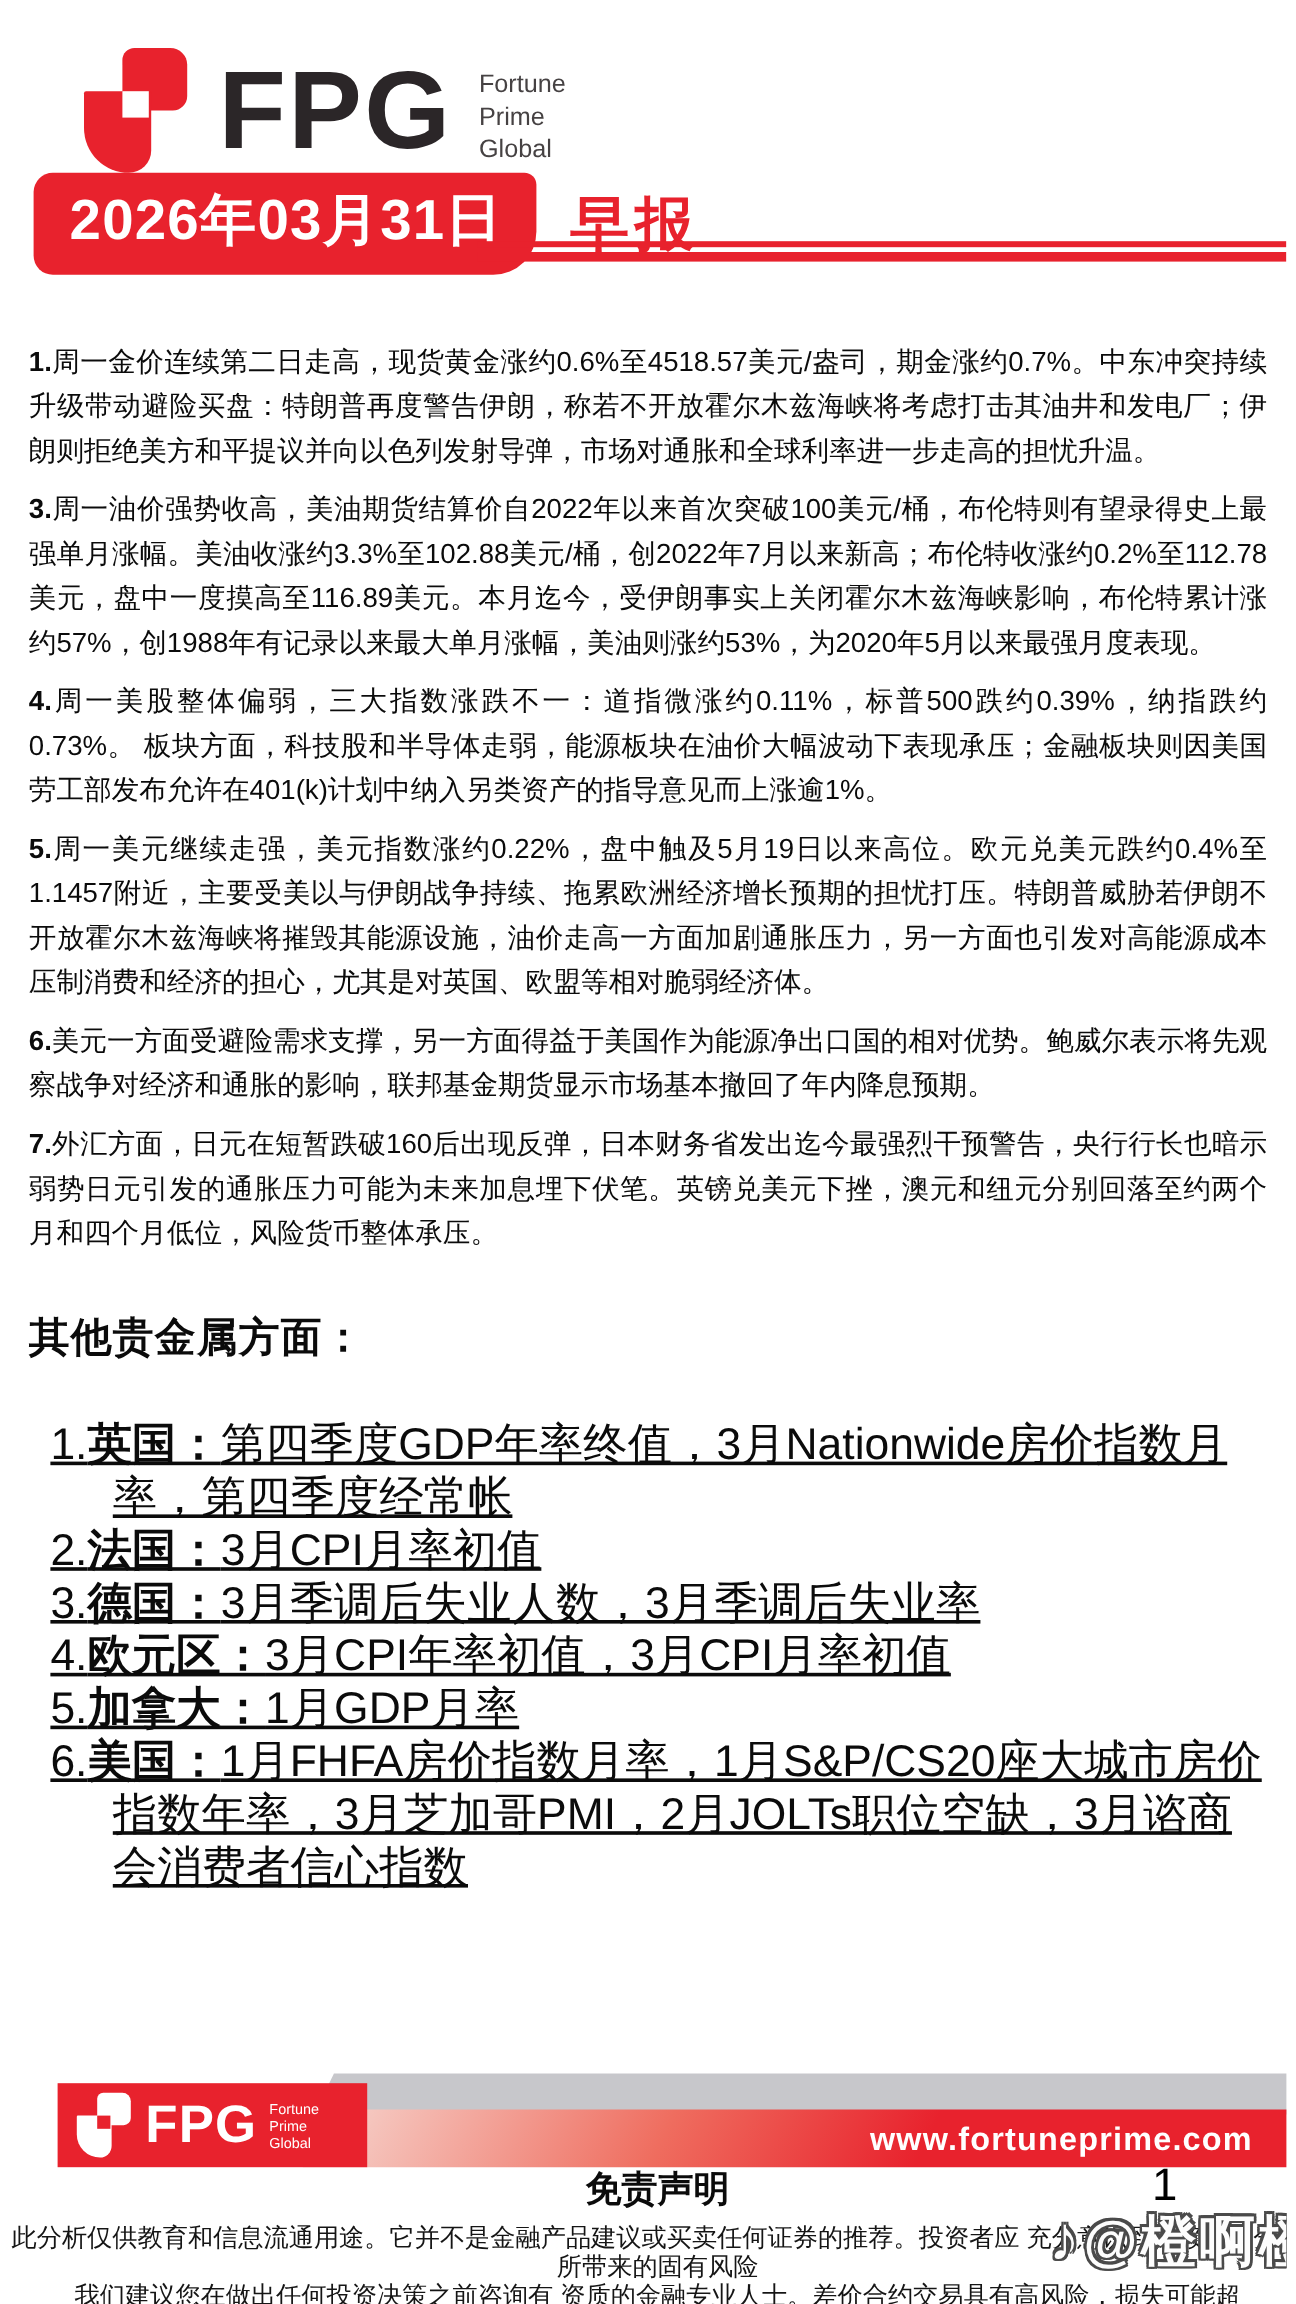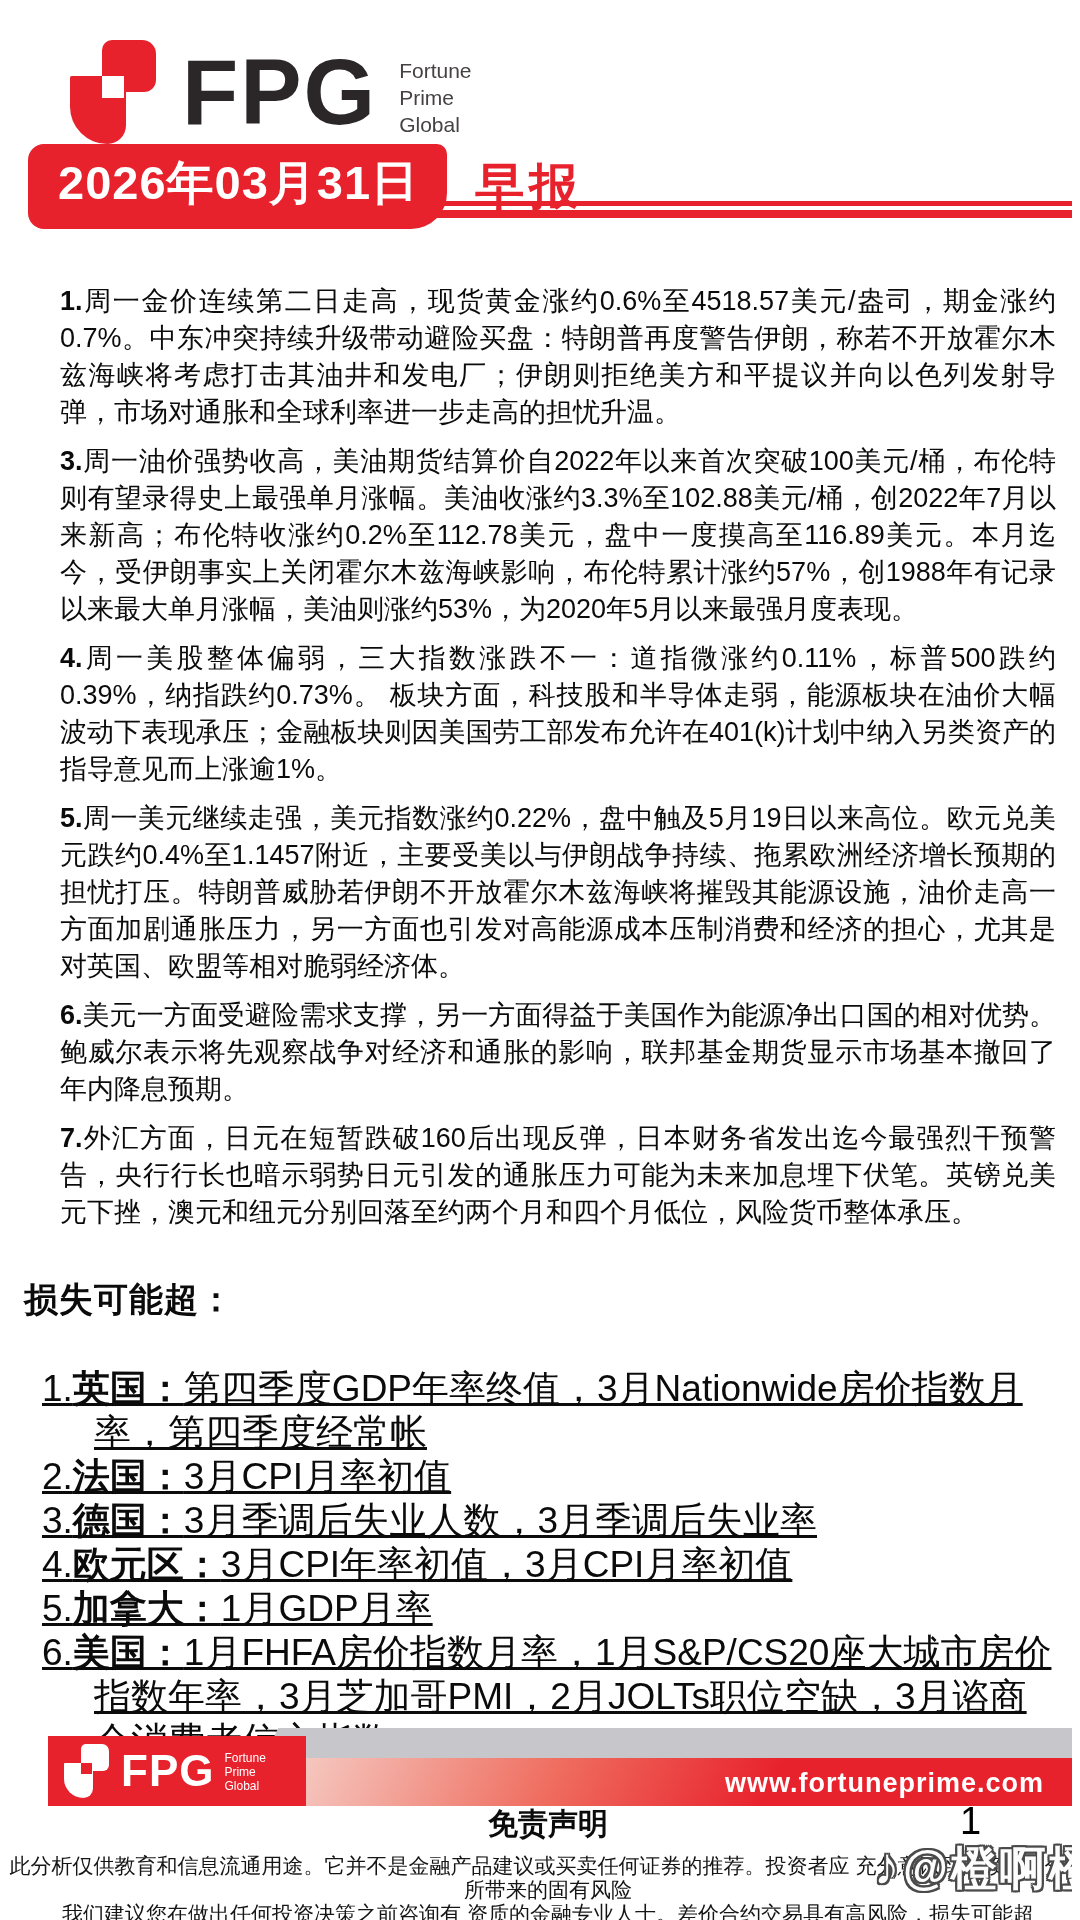--- a/index.html
+++ b/index.html
@@ -18,21 +18,21 @@
   .logo-tagline{ margin-left:22px; padding-top:10px; font-size:21px; line-height:27px; color:#464243; }
   .date-row{ display:flex; align-items:center; margin-top:0; }
   .date-pill{ margin-left:20px; background:var(--red); color:#fff; font-size:47px; font-weight:bold; letter-spacing:1px; padding:8px 28px 14px 30px; border-radius:16px 10px 36px 16px; }
   .report-type{ margin-left:28px; color:var(--red); font-size:49px; font-weight:bold; letter-spacing:5px; }
   .rule{ position:absolute; left:390px; right:0; background:var(--red); }
   .rule-thin{ top:201px; height:5px; }
   .rule-thick{ top:210px; height:8px; }
 
   
   .report-body{ margin:54px 16px 0; }
-  .para{ font-size:27px; line-height:37px; text-align:justify; margin-bottom:12px; color:var(--ink);margin-left:36px; }
+  .para{ font-size:23px; line-height:37px; text-align:justify; margin-bottom:12px; color:var(--ink); }
   .para .pnum{ font-weight:bold; }
   .focus-title{ margin:46px 0 0 0; font-size:34px; font-weight:bold; letter-spacing:1px; }
   .focus-list{ list-style:none; margin:44px 0 0 18px; }
   .focus-item{ font-size:37px; line-height:44px; padding-left:52px; text-indent:-52px;text-decoration:underline; }
   .fi-num{ }
   .fi-country{ font-weight:bold; }
 
   
   .footer{ position:absolute; top:1728px; left:0; width:1080px; height:192px; }
   .band{ position:absolute; top:0; left:0; width:1080px; height:80px; }
@@ -81,21 +81,21 @@
   </header>
 
   <main class="report-body">
     <p class="para"><b class="pnum">1.</b><span>周一金价连续第二日走高，现货黄金涨约0.6%至4518.57美元/盎司，期金涨约0.7%。中东冲突持续升级带动避险买盘：特朗普再度警告伊朗，称若不开放霍尔木兹海峡将考虑打击其油井和发电厂；伊朗则拒绝美方和平提议并向以色列发射导弹，市场对通胀和全球利率进一步走高的担忧升温。</span></p>
     <p class="para"><b class="pnum">3.</b><span>周一油价强势收高，美油期货结算价自2022年以来首次突破100美元/桶，布伦特则有望录得史上最强单月涨幅。美油收涨约3.3%至102.88美元/桶，创2022年7月以来新高；布伦特收涨约0.2%至112.78美元，盘中一度摸高至116.89美元。本月迄今，受伊朗事实上关闭霍尔木兹海峡影响，布伦特累计涨约57%，创1988年有记录以来最大单月涨幅，美油则涨约53%，为2020年5月以来最强月度表现。</span></p>
     <p class="para"><b class="pnum">4.</b><span>周一美股整体偏弱，三大指数涨跌不一：道指微涨约0.11%，标普500跌约0.39%，纳指跌约0.73%。 板块方面，科技股和半导体走弱，能源板块在油价大幅波动下表现承压；金融板块则因美国劳工部发布允许在401(k)计划中纳入另类资产的指导意见而上涨逾1%。</span></p>
     <p class="para"><b class="pnum">5.</b><span>周一美元继续走强，美元指数涨约0.22%，盘中触及5月19日以来高位。欧元兑美元跌约0.4%至1.1457附近，主要受美以与伊朗战争持续、拖累欧洲经济增长预期的担忧打压。特朗普威胁若伊朗不开放霍尔木兹海峡将摧毁其能源设施，油价走高一方面加剧通胀压力，另一方面也引发对高能源成本压制消费和经济的担心，尤其是对英国、欧盟等相对脆弱经济体。</span></p>
     <p class="para"><b class="pnum">6.</b><span>美元一方面受避险需求支撑，另一方面得益于美国作为能源净出口国的相对优势。鲍威尔表示将先观察战争对经济和通胀的影响，联邦基金期货显示市场基本撤回了年内降息预期。</span></p>
     <p class="para"><b class="pnum">7.</b><span>外汇方面，日元在短暂跌破160后出现反弹，日本财务省发出迄今最强烈干预警告，央行行长也暗示弱势日元引发的通胀压力可能为未来加息埋下伏笔。英镑兑美元下挫，澳元和纽元分别回落至约两个月和四个月低位，风险货币整体承压。</span></p>
 
-    <h2 class="focus-title">损失可能超：</h2>
+    <h2 class="focus-title">其他贵金属方面：</h2>
 
     <ol class="focus-list">
       <li class="focus-item"><span class="fi-num">1.</span><b class="fi-country">英国：</b><span class="fi-text">第四季度GDP年率终值，3月Nationwide房价指数月率，第四季度经常帐</span></li>
       <li class="focus-item"><span class="fi-num">2.</span><b class="fi-country">法国：</b><span class="fi-text">3月CPI月率初值</span></li>
       <li class="focus-item"><span class="fi-num">3.</span><b class="fi-country">德国：</b><span class="fi-text">3月季调后失业人数，3月季调后失业率</span></li>
       <li class="focus-item"><span class="fi-num">4.</span><b class="fi-country">欧元区：</b><span class="fi-text">3月CPI年率初值，3月CPI月率初值</span></li>
       <li class="focus-item"><span class="fi-num">5.</span><b class="fi-country">加拿大：</b><span class="fi-text">1月GDP月率</span></li>
       <li class="focus-item"><span class="fi-num">6.</span><b class="fi-country">美国：</b><span class="fi-text">1月FHFA房价指数月率，1月S&amp;P/CS20座大城市房价指数年率，3月芝加哥PMI，2月JOLTs职位空缺，3月谘商会消费者信心指数</span></li>
     </ol>
   </main>

